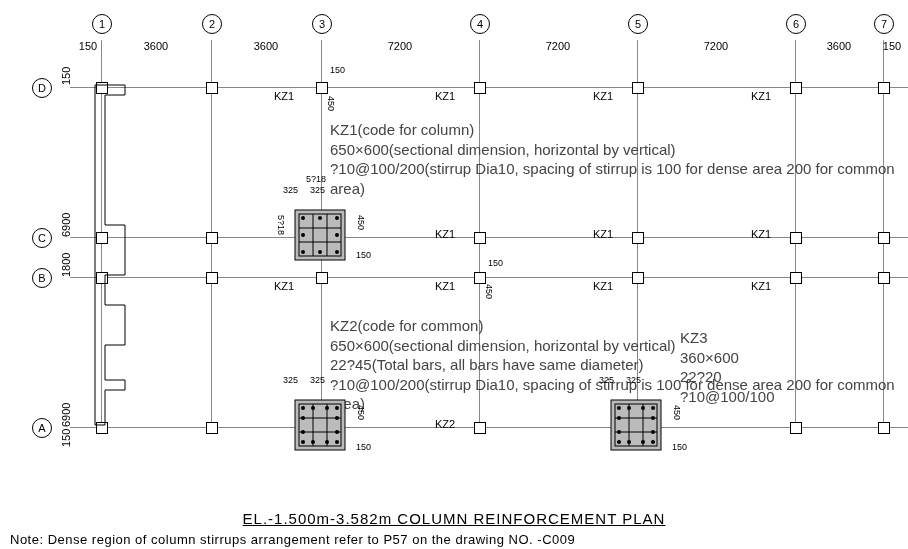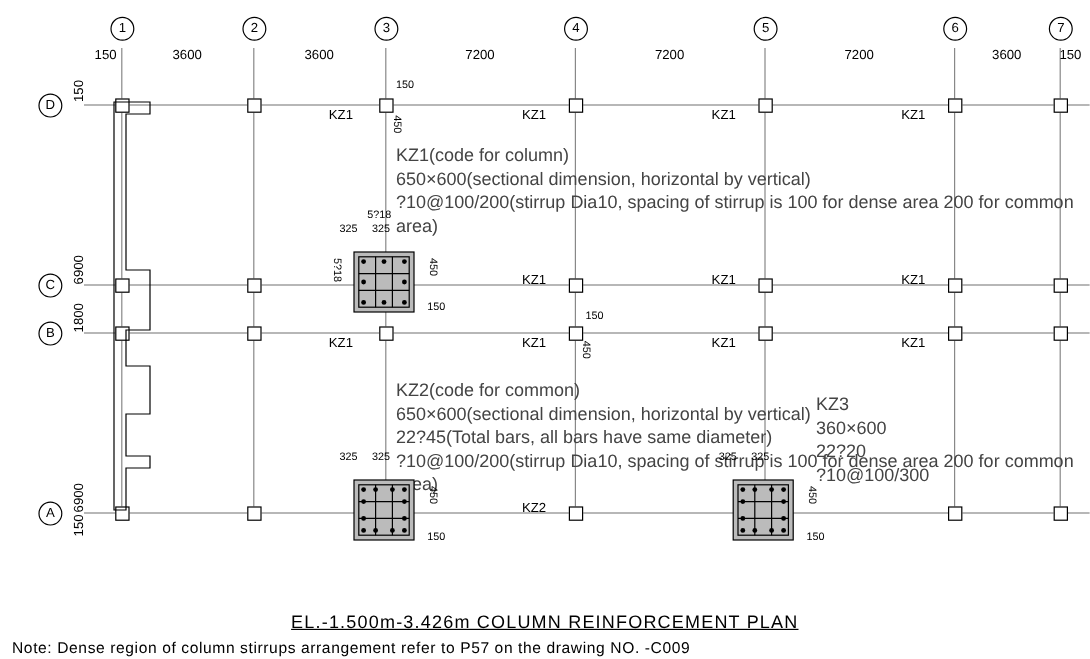--- a/index.html
+++ b/index.html
@@ -177,21 +177,21 @@
   </div>
   <div class="small-dim" style="left:253px;top:365px">325</div>
   <div class="small-dim" style="left:280px;top:365px">325</div>
   <div class="small-dim" style="left:326px;top:395px;writing-mode:vertical-rl">450</div>
   <div class="small-dim" style="left:326px;top:432px">150</div>
 
   <div class="note-block" style="left:650px;top:318px">
     <div>KZ3</div>
     <div>360×600</div>
     <div>22?20</div>
-    <div>?10@100/300</div>
+    <div>?10@100/100</div>
   </div>
 
   <div class="col-detail" style="left:571px;top:380px">
     <svg width="70" height="70" viewBox="0 0 70 70">
       <rect x="10" y="10" width="50" height="50" fill="#bbb" stroke="#000"></rect>
       <rect x="14" y="14" width="42" height="42" fill="none" stroke="#000"></rect>
       <line x1="14" y1="28" x2="56" y2="28" stroke="#000"></line>
       <line x1="14" y1="42" x2="56" y2="42" stroke="#000"></line>
       <line x1="28" y1="14" x2="28" y2="56" stroke="#000"></line>
       <line x1="42" y1="14" x2="42" y2="56" stroke="#000"></line>
@@ -213,14 +213,14 @@
   <div class="small-dim" style="left:596px;top:365px">325</div>
   <div class="small-dim" style="left:642px;top:395px;writing-mode:vertical-rl">450</div>
   <div class="small-dim" style="left:642px;top:432px">150</div>
 
   <svg style="position:absolute;left:60px;top:70px" width="40" height="360">
     <path d="M5 5 L35 5 L35 15 L15 15 L15 145 L35 145 L35 195 L15 195 L15 225 L35 225 L35 265 L15 265 L15 300 L35 300 L35 310 L15 310 L15 345 L5 345 Z" fill="none" stroke="#000"></path>
   </svg>
 
 </div>
 
-<div class="title">EL.-1.500m-3.426m COLUMN REINFORCEMENT PLAN</div>
+<div class="title">EL.-1.500m-3.582m COLUMN REINFORCEMENT PLAN</div>
 <div class="footnote">Note: Dense region of column stirrups arrangement refer to P57 on the drawing NO. -C009</div>
 
 </body></html>

